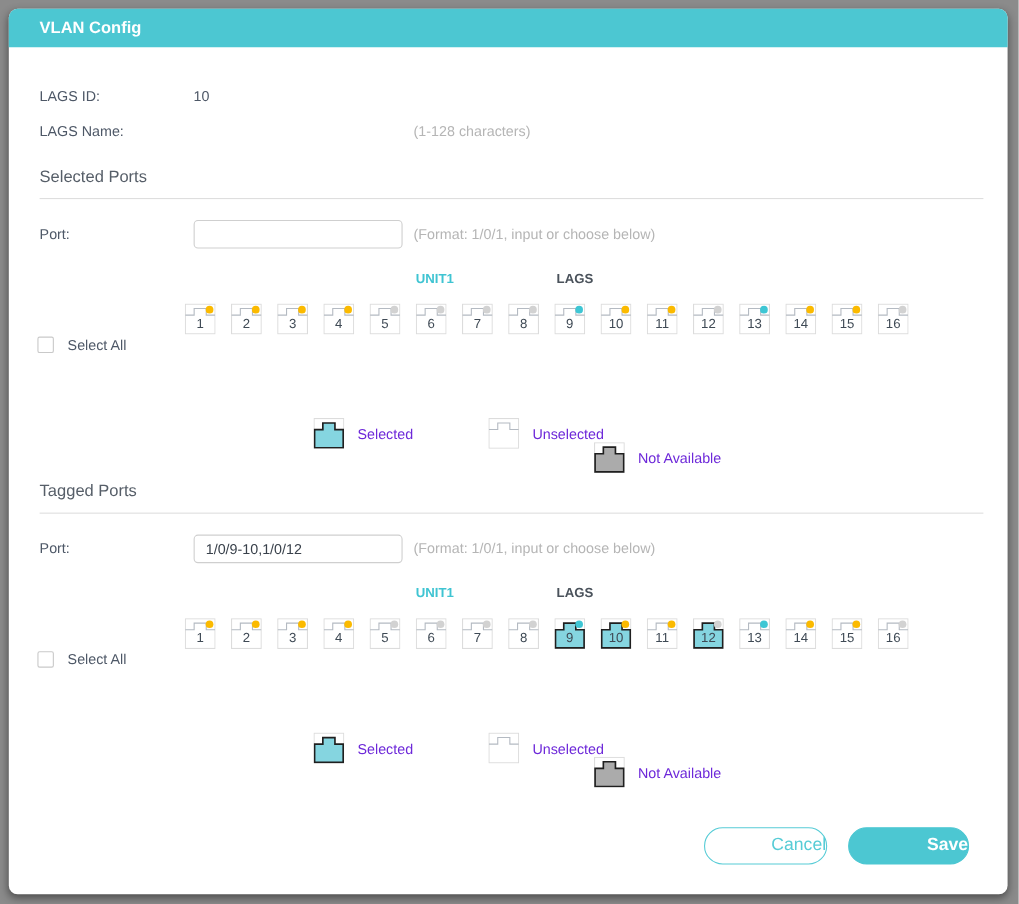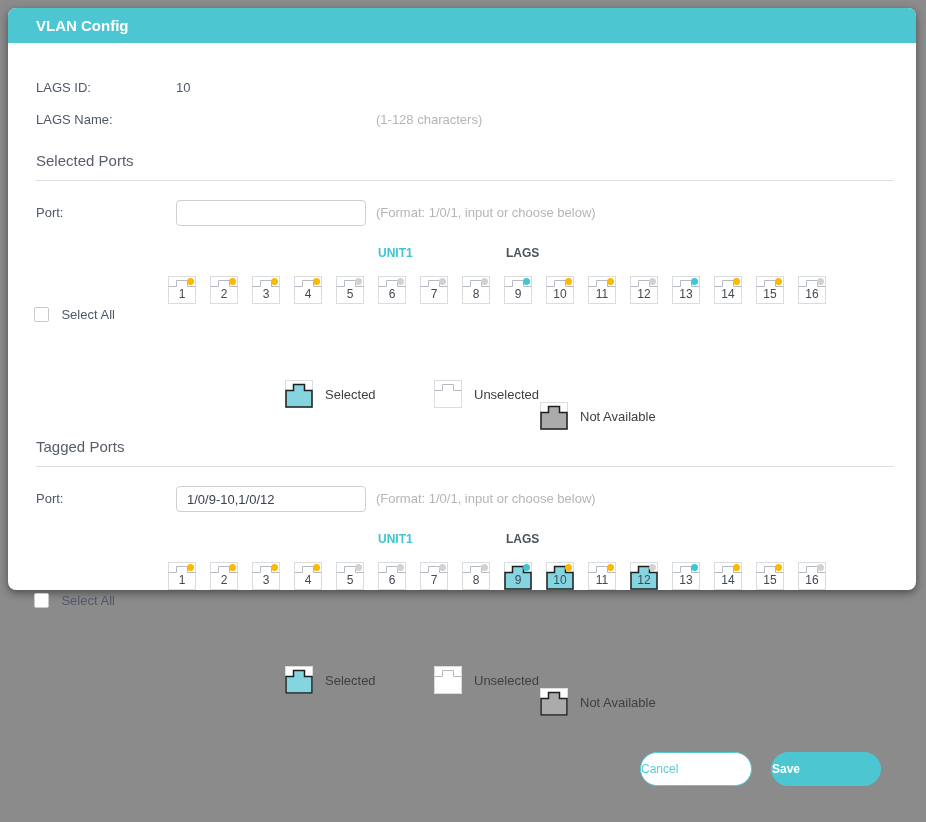--- a/index.html
+++ b/index.html
@@ -4,21 +4,21 @@
 <style>
   * { margin:0; padding:0; box-sizing:border-box; }
   html,body { width:926px; height:822px; }
   body {
     background:#8b8b8b;
     font-family:"Liberation Sans", sans-serif;
     position:relative;
     overflow:hidden;
   }
   .card {
-    position:absolute; left:8px; top:8px; width:908px; height:582px;
+    position:absolute; left:8px; top:8px; width:908px; height:805px;
     background:#ffffff; border-radius:8px;
     box-shadow:0 3px 8px rgba(0,0,0,.45);
   }
   .hdr {
     position:absolute; left:0; top:0; width:100%; height:35px;
     background:#4cc7d2; border-radius:8px 8px 0 0;
   }
   .hdr .ttl {
     position:absolute; left:28px; top:0; line-height:35px;
     color:#ffffff; font-size:15px; font-weight:bold;
@@ -68,28 +68,28 @@
   .selectall { position:absolute; left:26px; top:153px; height:16px; cursor:pointer; }
   .cb {
     display:inline-block; width:15px; height:15px; border:1px solid #c9c9c9;
     border-radius:2px; background:#fff; vertical-align:middle;
   }
   .cb-label { display:inline-block; margin-left:8px; font-size:13px; color:#4e5867; vertical-align:middle; }
 
   .legend { position:absolute; left:0; top:228px; width:100%; height:28px; }
   .legend-item { position:absolute; top:0; height:28px; white-space:nowrap; }
   .legend-item:nth-child(1) { left:277px; }
-  .legend-item:nth-child(2) { left:402px;padding-left:24px; }
+  .legend-item:nth-child(2) { left:412px;padding-left:24px; }
   .legend-item:nth-child(3) { left:532px;margin-top:22px; }
   .legend-ic { position:relative; display:inline-block; width:28px; height:28px; vertical-align:middle; }
-  .legend-label { display:inline-block; margin-left:12px; font-size:13px; color:#404040; vertical-align:middle; }
+  .legend-label { display:inline-block; margin-left:12px; font-size:13px; color:#6d28d9; vertical-align:middle; }
 
   .btn {
     position:absolute; top:744px; height:34px; border-radius:17px;
-    font-size:12px; text-align:left; line-height:32px; cursor:pointer;
+    font-size:16px; text-align:right; line-height:32px; cursor:pointer;
     font-family:"Liberation Sans", sans-serif;
   }
   .btn-cancel {
     left:632px; width:112px; background:#ffffff;
     border:1px solid #57ccd6; color:#57ccd6;
   }
   .btn-save {
     left:763px; width:110px; background:#4cc7d2;
     border:1px solid #4cc7d2; color:#ffffff; font-weight:bold; line-height:32px;
   }

